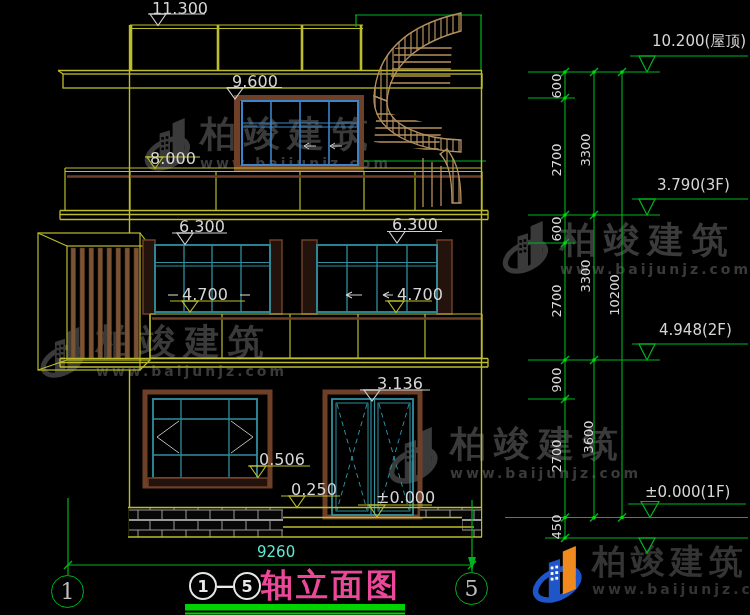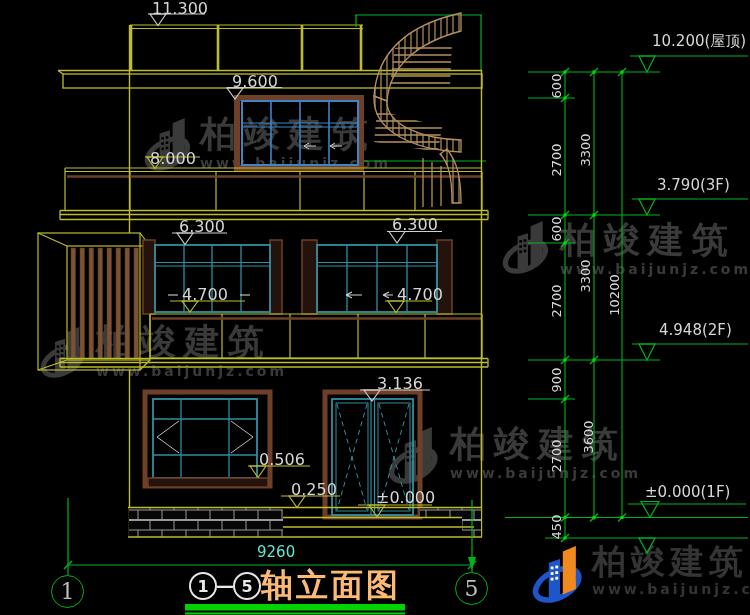--- a/index.html
+++ b/index.html
@@ -17,21 +17,21 @@
   .wm .site{font-size:14px;letter-spacing:3px;margin-top:3px;}
   .wm-logo{position:absolute;}
   
   .bubble{position:absolute;width:31px;height:31px;border:1.6px solid #00b41e;border-radius:50%;
           display:flex;align-items:center;justify-content:center;color:#bdbdbd;
           font-family:"DejaVu Serif",serif;font-size:22px;}
   
   .tbub{position:absolute;width:24px;height:24px;border:2px solid #e6e6e6;border-radius:50%;
         display:flex;align-items:center;justify-content:center;color:#eaeaea;font-size:16px;font-weight:bold;}
   .tsep{position:absolute;color:#eaeaea;font-size:18px;font-weight:bold;}
-  .ttext{position:absolute;color:#fdba74;font-size:32px;font-weight:bold;letter-spacing:3px;line-height:1;}
+  .ttext{position:absolute;color:#ec4899;font-size:32px;font-weight:bold;letter-spacing:3px;line-height:1;}
 </style>
 </head>
 <body>
 
 <div id="stage">
 
   <svg class="wm-logo" style="left:144px;top:114px" width="52" height="60" viewBox="0 0 60 68">
     <ellipse cx="27" cy="45" rx="25" ry="14" fill="none" stroke="#3a3a3a" stroke-width="6" transform="rotate(-27 27 45)"></ellipse>
     <polygon points="18,22 30,18 30,58 18,62" fill="#3a3a3a"></polygon>
     <polygon points="33,10 47,4 47,50 33,56" fill="#3a3a3a"></polygon>

